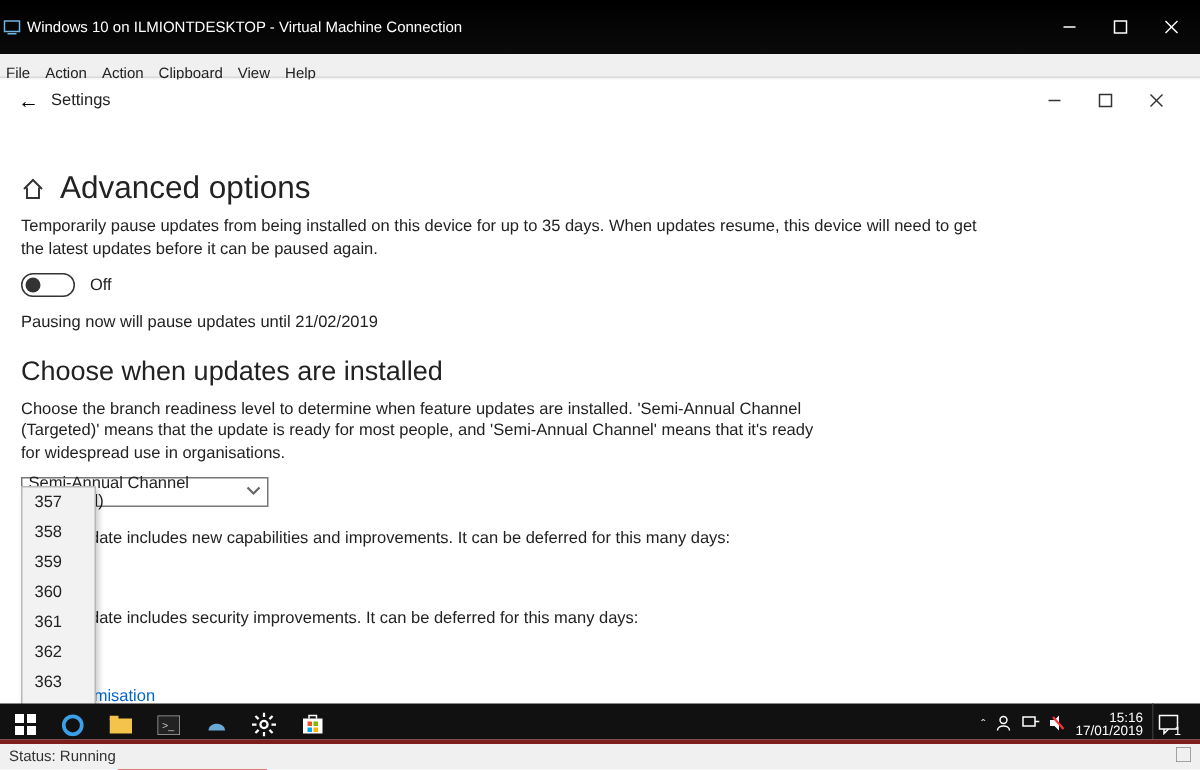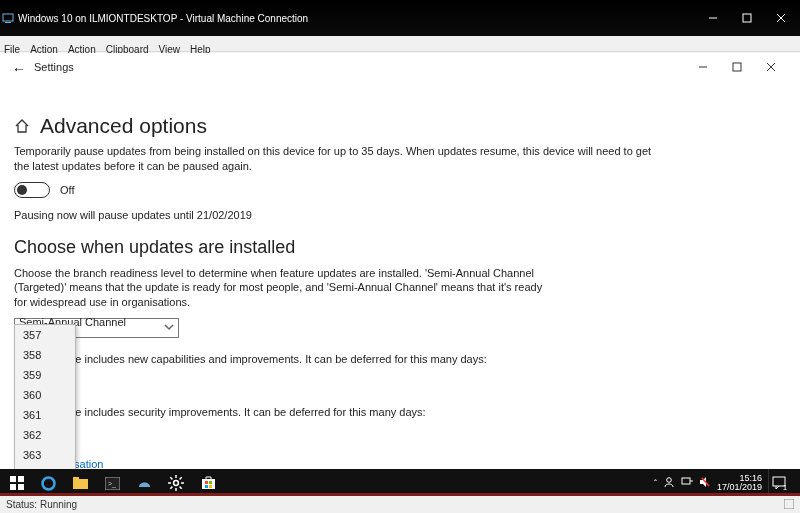--- a/index.html
+++ b/index.html
@@ -28,21 +28,21 @@
   .home-ico { width:16px; height:16px; display:flex; align-items:center; justify-content:center; color:#333;}
   .page-title { font-size: 21px; font-weight: 400; }
   .para { font-size: 11px; line-height: 1.35; max-width: 640px; margin-bottom: 8px; }
   .toggle-row { display:flex; align-items:center; gap:10px; margin: 4px 0 10px 0;}
   .toggle { width:36px; height:16px; border:1px solid #333; border-radius:8px; position:relative; background:#fff;}
   .toggle .knob { position:absolute; left:2px; top:2px; width:10px; height:10px; border-radius:50%; background:#333;}
   .section-h { font-size: 18px; font-weight: 400; margin: 14px 0 8px 0; }
   .select-box { width:165px; height:20px; border:1px solid #777; background:#fff; display:flex; align-items:center; padding:0 4px; font-size:11px; position:relative; }
   .select-box .chev { position:absolute; right:4px; top:3px; color:#555;}
   
-  .dropdown { position:absolute; left:14px; top:216px; width:62px; background:#f2f2f2; border:1px solid #b7b7b7; box-shadow: 2px 2px 4px rgba(0,0,0,.2); font-size:11px;}
+  .dropdown { position:absolute; left:14px; top:216px; width:50px; background:#f2f2f2; border:1px solid #b7b7b7; box-shadow: 2px 2px 4px rgba(0,0,0,.2); font-size:11px;}
   .dropdown .opt { height:20px; display:flex; align-items:center; padding:0 8px; cursor:default;}
   .dropdown .opt:last-child { background:#d8d8d8; }
   .link { color:#0066cc; font-size:11px; }
   
   .arrow { position:absolute; left:70px; top:388px; pointer-events:none;}
   
   .taskbar { position:absolute; left:0; right:0; bottom:0; height:28px; background:#111; display:flex; align-items:center; padding:0 2px;}
   .taskbar .start { width:30px; height:28px; display:flex; align-items:center; justify-content:center; color:#fff;}
   .taskbar .ticon { width:32px; height:28px; display:flex; align-items:center; justify-content:center; color:#fff; font-size:13px; position:relative;}
   .taskbar .ticon.active::after{content:"";position:absolute;left:4px;right:4px;bottom:0;height:2px;background:#76b9ed;}

